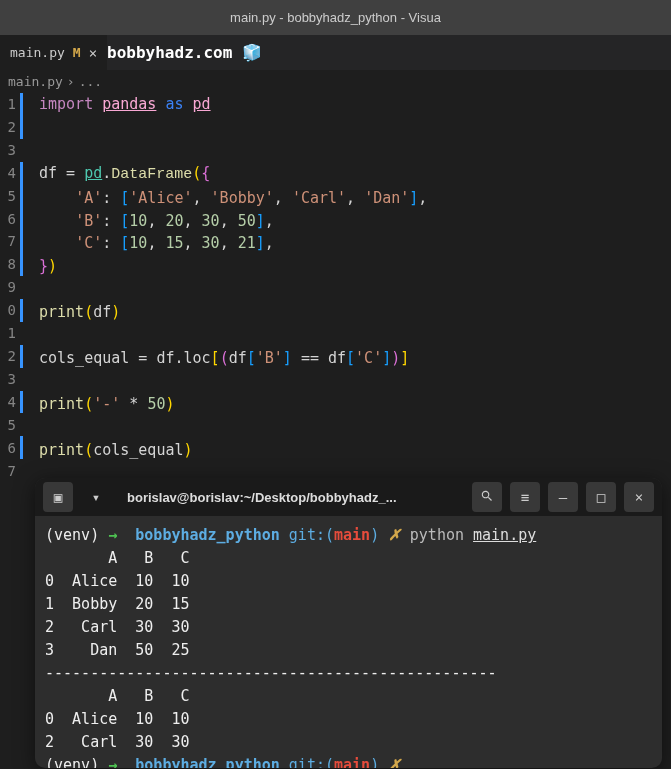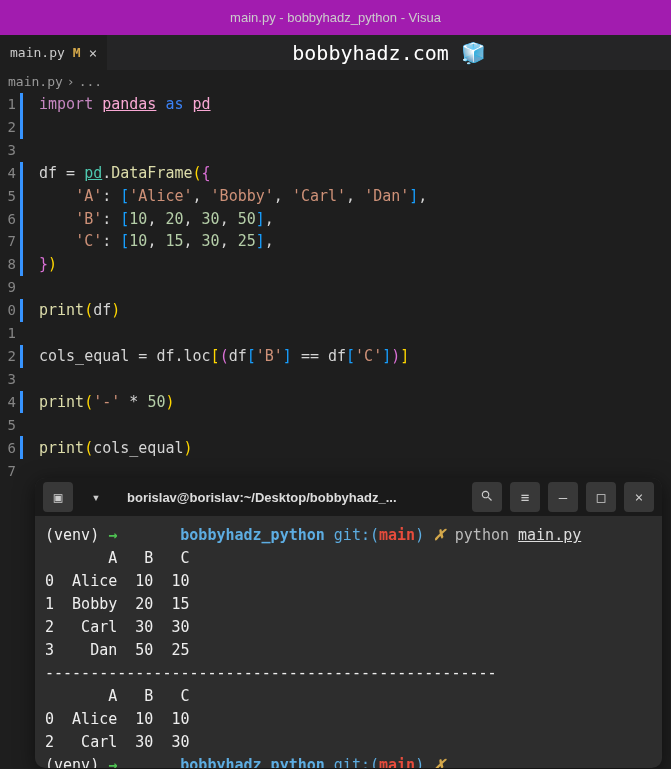--- a/index.html
+++ b/index.html
@@ -6,21 +6,21 @@
 body {
   width: 671px;
   height: 769px;
   background: #1e1e1e;
   font-family: 'Consolas', 'Monaco', monospace;
   overflow: hidden;
   position: relative;
 }
 .titlebar {
   height: 35px;
-  background: #a21caf;
+  background: #404040;
   display: flex;
   align-items: center;
   justify-content: center;
   color: #ccc;
   font-size: 13px;
   font-family: -apple-system, sans-serif;
 }
 .tab-bar {
   height: 35px;
   background: #252526;
@@ -35,24 +35,24 @@
   align-items: center;
   gap: 8px;
   color: #ccc;
   font-size: 13px;
 }
 .tab-filename { color: #ccc; }
 .tab-modified { color: #d4a84b; font-weight: bold; }
 .tab-close { color: #ccc; cursor: pointer; font-size: 14px; }
 .site-label {
   flex: 1;
-  text-align: center;
+  text-align: left;
   color: #fff;
-  font-size: 20px;
-  font-weight: normal;
+  font-size: 16px;
+  font-weight: bold;
 }
 .cube-icon { color: #5dade2; }
 .breadcrumb {
   padding: 4px 8px;
   color: #999;
   font-size: 13px;
   display: flex;
   gap: 4px;
   align-items: center;
 }
@@ -84,21 +84,21 @@
   line-height: 22.9px;
   padding-left: 16px;
   white-space: pre;
   color: #d4d4d4;
 }
 .kw-import { color: #c586c0; }
 .kw-as { color: #3b82f6; }
 .mod-name { color: #f9a8d4; text-decoration: underline; }
 .op { color: #d4d4d4; }
 .obj { color: #4ec9b0; text-decoration: underline; }
-.method { color: #dcdcaa; }
+.method { color: #dcdcaa; font-family: Liberation Mono, monospace; }
 .brace { color: #da70d6; }
 .bracket { color: #179fff; }
 .paren-y { color: #ffd700; }
 .str { color: #ce9178; }
 .num { color: #b5cea8; }
 .fn { color: #dcdcaa; }
 
 .terminal-window {
   position: absolute;
   left: 35px;
@@ -139,21 +139,21 @@
 }
 .term-body {
   padding: 8px 10px;
   font-size: 15px;
   line-height: 23px;
   color: #eee;
   white-space: pre;
 }
 .venv { color: #eee; }
 .arrow { color: #4ec252; font-weight: bold; }
-.dir { color: #5dade2; font-weight: bold; margin-left: 45px; }
+.dir { color: #5dade2; font-weight: bold; }
 .git { color: #5dade2; text-align: right; }
 .branch { color: #e74c3c; font-weight: bold; }
 .x-mark { color: #d4a84b; font-weight: bold; font-style: italic; }
 .cmd { color: #bbb; }
 .file-link { color: #ddd; text-decoration: underline; }
 .divider-icon svg { width: 14px; height: 14px; fill: #ccc; }
 </style>
 </head>
 <body>
 
@@ -217,21 +217,21 @@
       <span></span>
       <span class="mod"></span>
       <span></span>
   </div>
   <div class="code"><span class="kw-import">import</span> <span class="mod-name">pandas</span> <span class="kw-as">as</span> <span class="mod-name">pd</span>
 
 
 <span>df </span><span class="op">= </span><span class="obj">pd</span><span>.</span><span class="method">DataFrame</span><span class="paren-y">(</span><span class="brace">{</span>
     <span class="str">'A'</span><span>: </span><span class="bracket">[</span><span class="str">'Alice'</span><span>, </span><span class="str">'Bobby'</span><span>, </span><span class="str">'Carl'</span><span>, </span><span class="str">'Dan'</span><span class="bracket">]</span><span>,</span>
     <span class="str">'B'</span><span>: </span><span class="bracket">[</span><span class="num">10</span><span>, </span><span class="num">20</span><span>, </span><span class="num">30</span><span>, </span><span class="num">50</span><span class="bracket">]</span><span>,</span>
-    <span class="str">'C'</span><span>: </span><span class="bracket">[</span><span class="num">10</span><span>, </span><span class="num">15</span><span>, </span><span class="num">30</span><span>, </span><span class="num">25</span><span class="bracket">]</span><span>,</span>
+    <span class="str">'C'</span><span>: </span><span class="bracket">[</span><span class="num">10</span><span>, </span><span class="num">15</span><span>, </span><span class="num">30</span><span>, </span><span class="num">21</span><span class="bracket">]</span><span>,</span>
 <span class="brace">}</span><span class="paren-y">)</span>
 
 <span class="fn">print</span><span class="paren-y">(</span><span>df</span><span class="paren-y">)</span>
 
 <span>cols_equal </span><span class="op">= </span><span>df</span><span>.</span><span>loc</span><span class="paren-y">[</span><span class="brace">(</span><span>df</span><span class="bracket">[</span><span class="str">'B'</span><span class="bracket">]</span><span> == </span><span>df</span><span class="bracket">[</span><span class="str">'C'</span><span class="bracket">]</span><span class="brace">)</span><span class="paren-y">]</span>
 
 <span class="fn">print</span><span class="paren-y">(</span><span class="str">'-'</span><span> * </span><span class="num">50</span><span class="paren-y">)</span>
 
 <span class="fn">print</span><span class="paren-y">(</span><span>cols_equal</span><span class="paren-y">)</span>
 </div>

